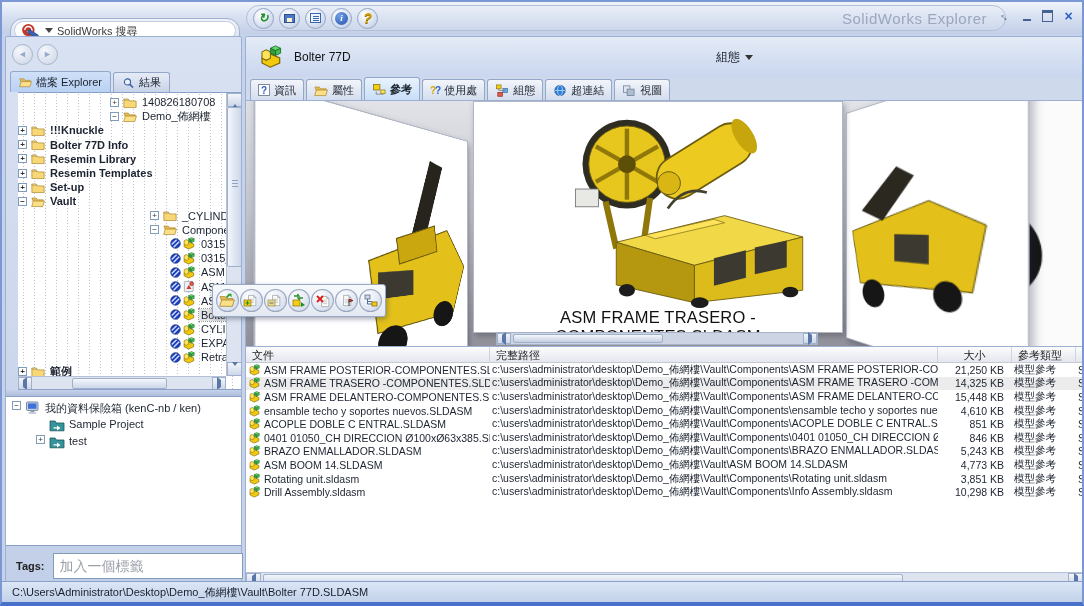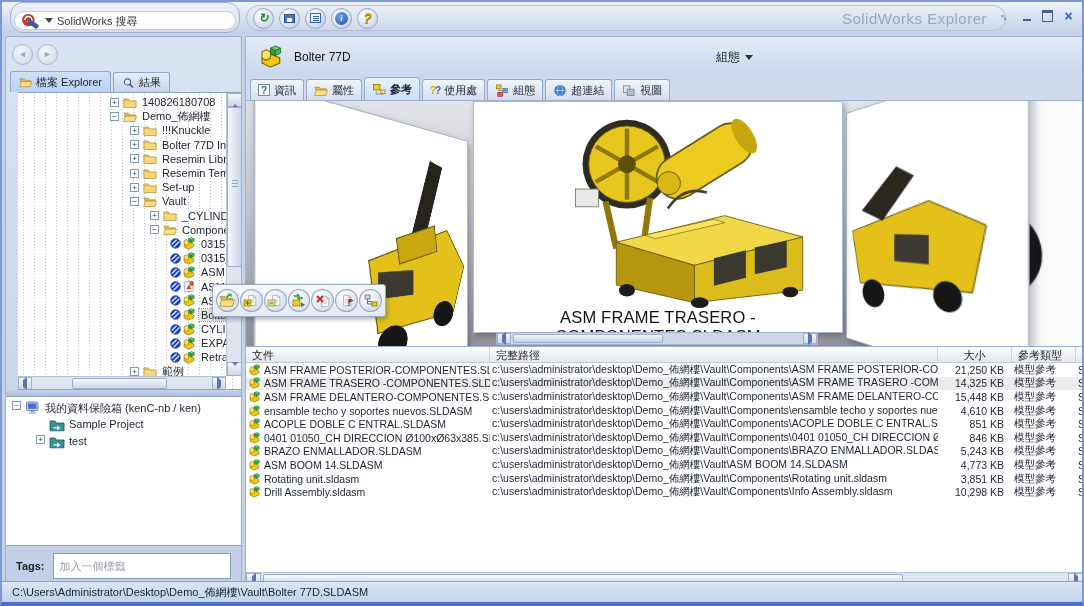--- a/index.html
+++ b/index.html
@@ -2,22 +2,22 @@
 <html><head>
 <meta charset="utf-8">
 <style>
   * { margin:0; padding:0; box-sizing:border-box; }
   html,body { width:1084px; height:606px; font-family:"Liberation Sans",sans-serif; font-size:11px; color:#1c2330; }
   #win { position:relative; width:1084px; height:606px; background:#c6d2ea; border:2px solid #7b97d4; border-bottom:4px solid #4a71c9; overflow:hidden; }
 
   
   #titlebar { position:absolute; left:0; top:0; right:0; height:32px;
     background:linear-gradient(180deg,#f0f4fb 0%,#d8e1f2 45%,#c3cfe8 100%); }
-  .search-pill { position:absolute; left:8px; top:0; width:230px; height:31px;
-    background:linear-gradient(180deg,#eef2f9,#d4dcec); border:1px solid #a3b2d0; border-radius:13px; display:flex; align-items:flex-end; padding:2px 3px; }
+  .search-pill { position:absolute; left:8px; top:16px; width:230px; height:31px;
+    background:linear-gradient(180deg,#eef2f9,#d4dcec); border:1px solid #a3b2d0; border-radius:13px; display:flex; align-items:flex-start; padding:2px 3px; }
   .search-inner { flex:1; height:19px; background:#fff; border:1px solid #c2cde0; border-radius:10px; display:flex; align-items:center; padding:0 6px; gap:4px; }
   .sw-logo { width:20px; height:16px; flex:0 0 auto; }
   .dd-arrow { width:0; height:0; border-left:4px solid transparent; border-right:4px solid transparent; border-top:5px solid #444; }
   .search-input { border:none; outline:none; flex:1; font-family:"Liberation Sans",sans-serif; font-size:11px; color:#333; background:transparent; }
   .search-input::placeholder { color:#3a3a3a; opacity:1; }
 
   .tb-pill { position:absolute; left:244px; top:3px; width:760px; height:26px; border:1px solid #b4c0d8; border-radius:13px;
     background:linear-gradient(180deg,#e9eef8,#cdd8ec); display:flex; align-items:center; padding:0 10px 0 6px; }
   .tb-btn { width:21px; height:21px; border-radius:50%; border:1px solid #93a4c4; margin-right:5px;
     background:radial-gradient(circle at 35% 30%,#ffffff,#d7e0f0 60%,#b9c7e0); display:flex; align-items:center; justify-content:center; cursor:pointer; font-size:12px; }
@@ -51,39 +51,39 @@
   #treebox { height:298px; background:#fff; border-top:1px solid #8aa0c8; border-bottom:1px solid #8aa0c8; position:relative; overflow:hidden;
     background-image:radial-gradient(rgba(110,120,145,.45) 0.6px, transparent 0.7px); background-size:11px 3px;margin-left:12px; }
   #tree-rows { position:absolute; left:0; top:2px; right:15px; bottom:13px; overflow:hidden; }
   .trow { height:14.2px; display:flex; align-items:center; white-space:nowrap; cursor:pointer; }
   .trow .exp { width:9px; height:9px; border:1px solid #7f9db9; background:#fff; font-size:8px; line-height:7px; text-align:center; color:#333; margin-right:4px; flex:0 0 auto; }
   .exp.plus::before { content:"+"; } .exp.minus::before { content:"\2212"; }
   .trow svg { width:14px; height:13px; margin-right:3px; flex:0 0 auto; }
   .trow svg.badge { width:11px; height:11px; margin-right:1px; }
   .trow .lbl { padding:0 2px; }
   .trow.selected .lbl { background:#e4e4e4; outline:1px dotted #9a9a9a; }
-  .d0{padding-left:92px;} .d1{padding-left:112px;} .d2{padding-left:132px;} .d3{padding-left:152px;}
+  .d0{padding-left:92px;} .d1{font-weight:bold;} .d2{padding-left:132px;} .d3{padding-left:152px;}
   #tree-vscroll { position:absolute; right:0; top:0; width:15px; bottom:13px; background:#dde4f0; border-left:1px solid #b5c1d6; }
   .sb-arrow { width:15px; height:14px; background:linear-gradient(180deg,#f2f5fa,#cdd7e8); border:1px solid #9fb0cc; display:flex; align-items:center; justify-content:center; font-size:7px; color:#5a76a8; }
   #tree-vthumb { position:absolute; top:14px; left:0; width:15px; height:160px; background:linear-gradient(90deg,#f4f7fb,#ccd7ea); border:1px solid #9fb0cc; border-radius:2px; }
   #tree-vthumb::after { content:""; position:absolute; left:4px; top:72px; width:6px; height:1px; background:#8fa3c4; box-shadow:0 3px 0 #8fa3c4,0 6px 0 #8fa3c4; }
   #tree-vscroll .down { position:absolute; bottom:0; }
   #tree-hscroll { position:absolute; left:0; right:15px; bottom:0; height:13px; background:#dde4f0; border-top:1px solid #b5c1d6; display:flex; }
   #tree-hscroll .sb-arrow { width:14px; height:13px; }
   #tree-hthumb { margin-left:40px; width:95px; height:11px; margin-top:1px; background:linear-gradient(180deg,#f4f7fb,#ccd7ea); border:1px solid #9fb0cc; border-radius:2px; }
   #tree-hscroll .right-arr { margin-left:auto; }
   #splitter { height:6px; background:linear-gradient(180deg,#c6d2ea,#aebddc); }
   #vaultbox { height:150px; background:#fff; border-top:1px solid #8aa0c8; border-bottom:1px solid #8aa0c8; padding-top:4px; }
   .vrow { height:17px; display:flex; align-items:flex-start; white-space:nowrap; }
   .vrow .exp { width:9px; height:9px; border:1px solid #7f9db9; background:#fff; font-size:8px; line-height:7px; text-align:center; color:#333; margin-right:4px; flex:0 0 auto; }
   .vrow svg { width:16px; height:14px; margin-right:4px; }
   .v0{padding-left:6px;} .v1{padding-left:30px;}
   #tags-row { flex:1; display:flex; align-items:center; padding:0 10px; gap:8px; }
   #tags-label { font-weight:bold; color:#222; }
-  #tags-input { width:190px; height:26px; border:1px solid #7f9db9; background:#fff; padding:0 6px; font-family:"Liberation Sans",sans-serif; font-size:11px; }
+  #tags-input { width:190px; height:26px; border:1px solid #7f9db9; background:#fff; padding:0 6px; font-family:"Liberation Sans",sans-serif; font-size:14px; }
   #tags-input::placeholder { color:#9aa0aa; opacity:1; }
 
   
   #mainpanel { position:absolute; left:243px; top:34px; width:839px; height:551px; display:flex; flex-direction:column;
     background:#cfd9ec; border:1px solid #9db0d4; border-radius:2px; }
   #doc-header { height:40px; display:flex; align-items:center; padding-left:12px;
     background:linear-gradient(180deg,#e4ebf7,#c9d6ee); }
   #doc-header svg { width:26px; height:24px; margin-right:10px; }
   #doc-title { font-size:12px; color:#111; }
   #config-btn { position:absolute; left:470px; top:12px; display:flex; align-items:center; gap:5px; cursor:pointer; font-size:12px; }

